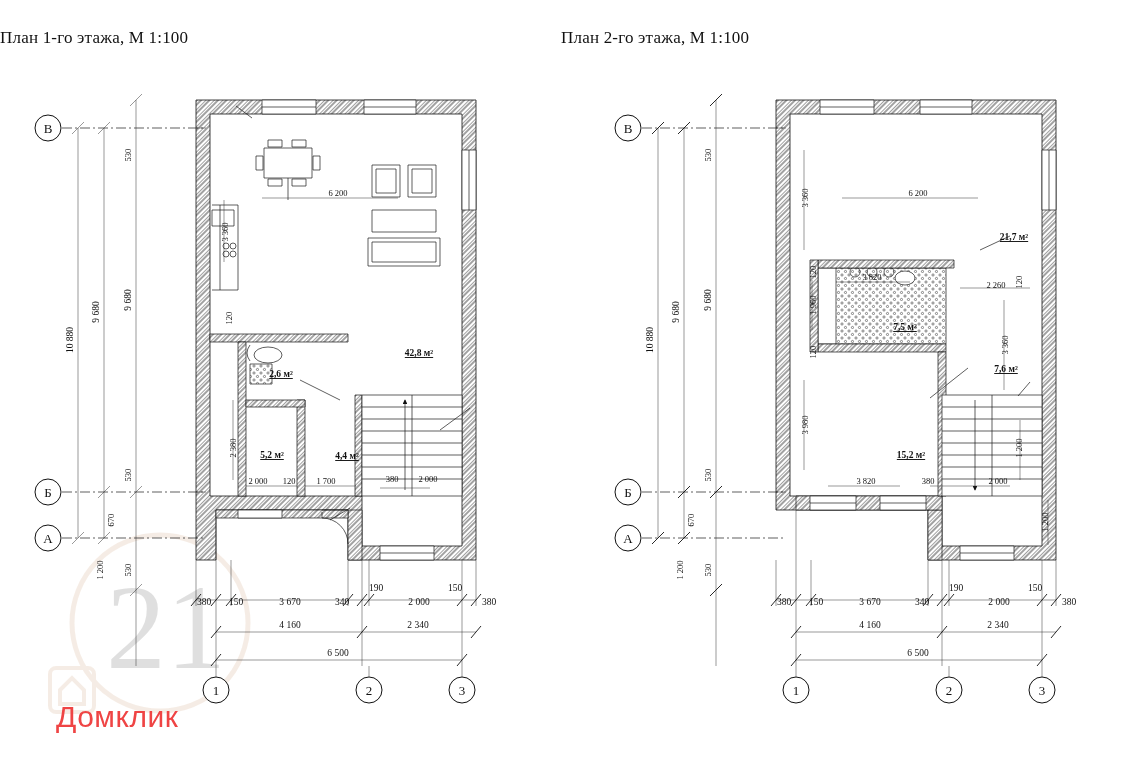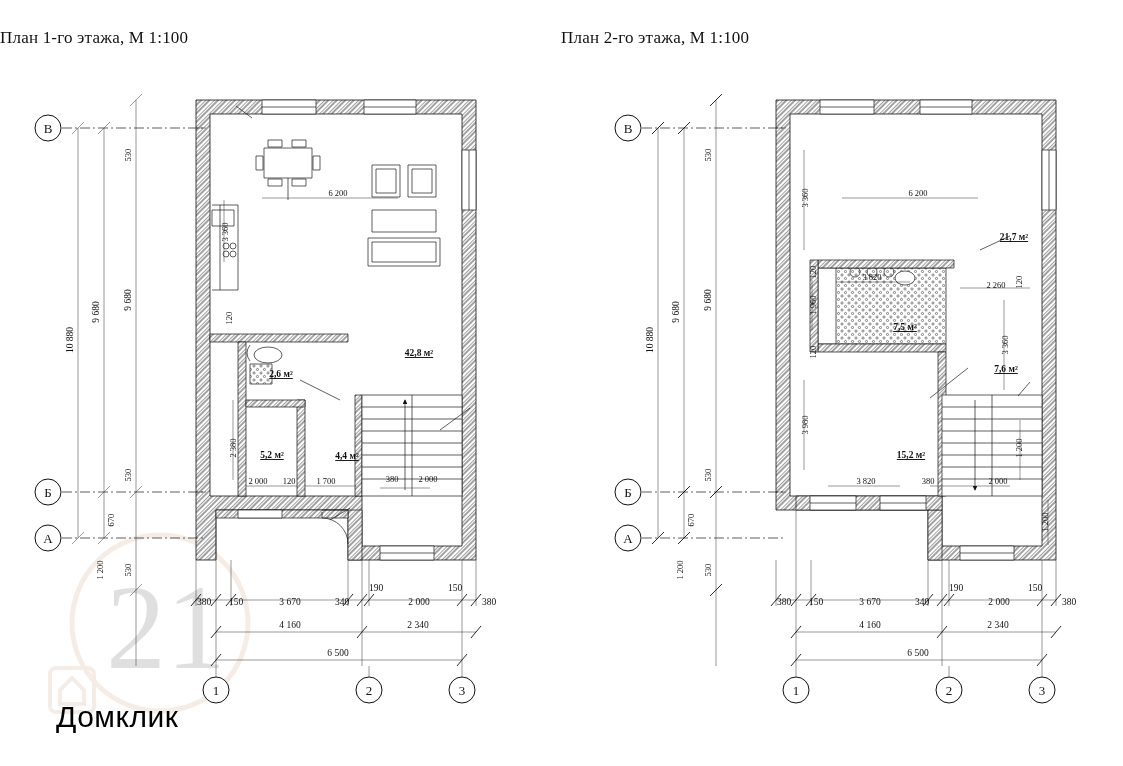--- a/index.html
+++ b/index.html
@@ -41,21 +41,21 @@
     width: 270px;
     height: 210px;
     opacity: 0.13;
     pointer-events: none;
   }
   .wm-text {
     position: absolute;
     left: 56px;
     bottom: 32px;
     font-size: 30px;
-    color: #000000;
+    color: #ef4444;
     font-family: "Liberation Sans", sans-serif;
     letter-spacing: 0.5px;
     margin-top: 12px;
   }
 
   
   svg { display: block; }
   text {
     font-family: "Liberation Serif", serif;
     fill: #111;

